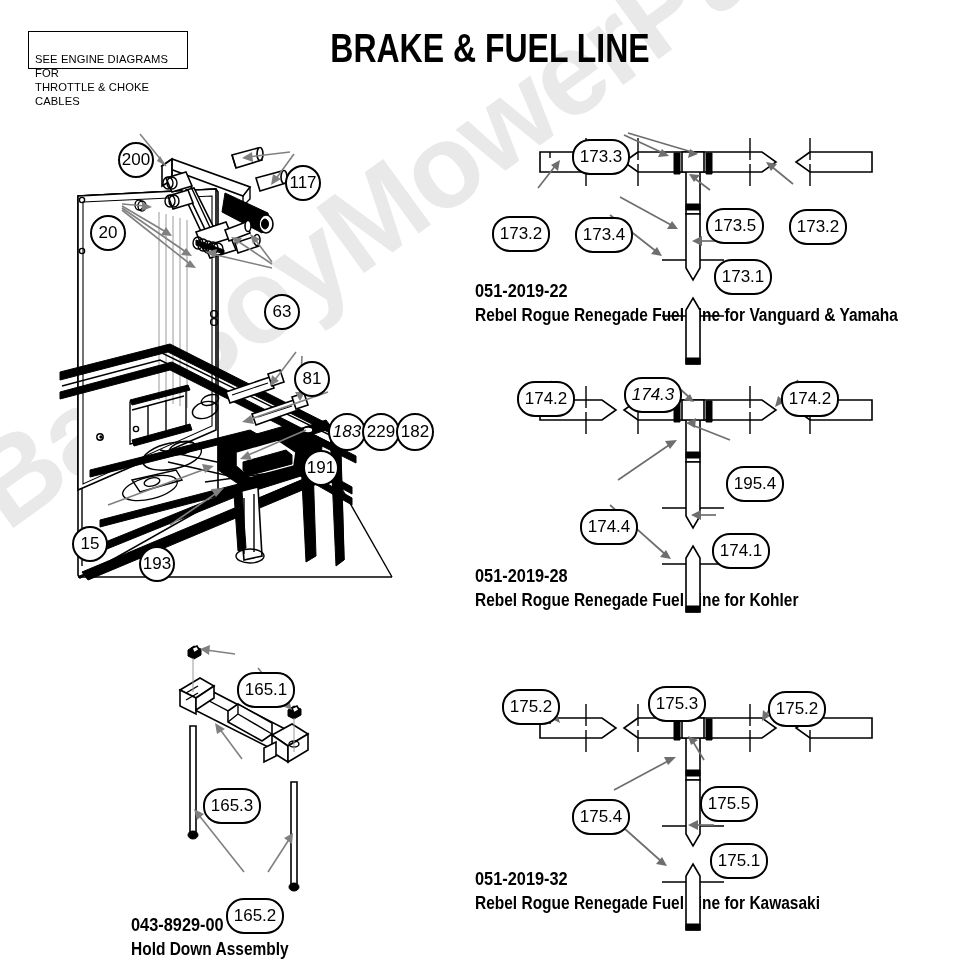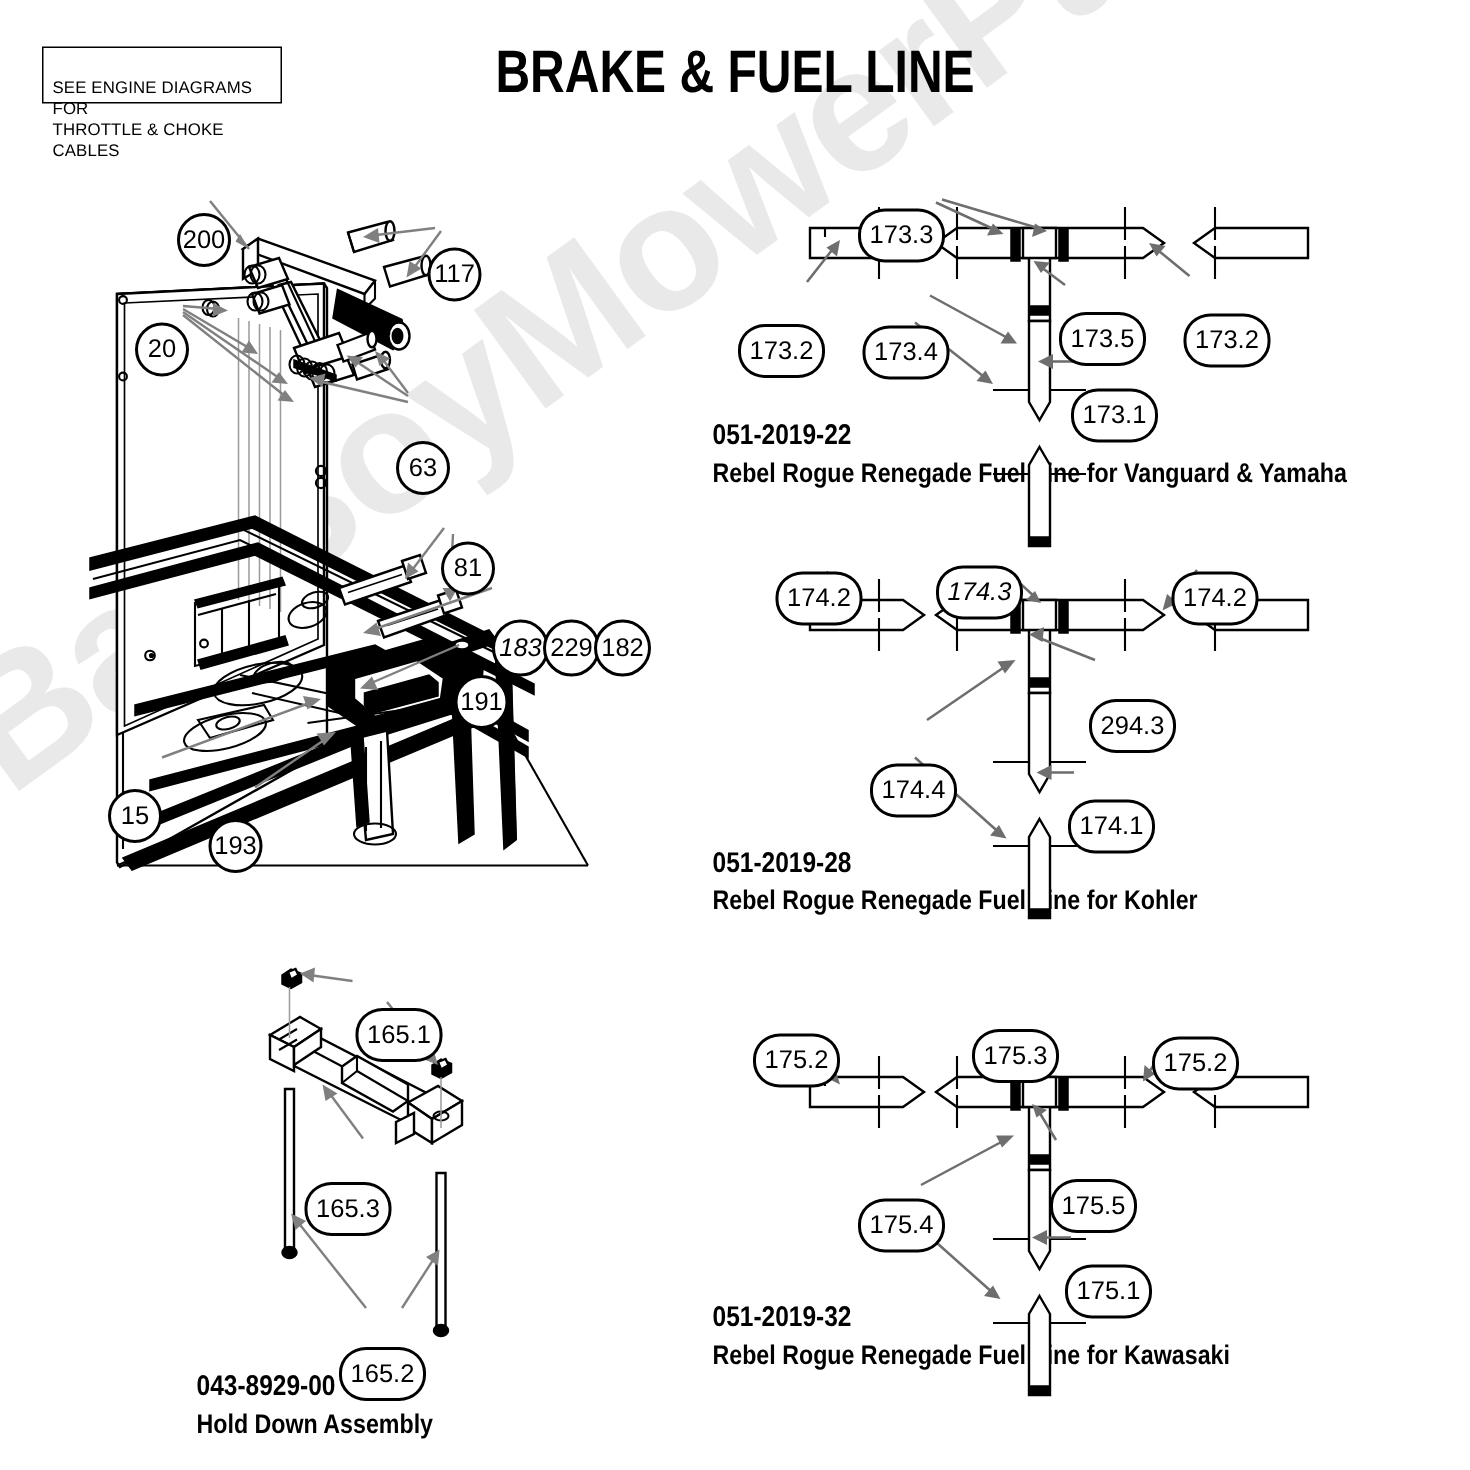--- a/index.html
+++ b/index.html
@@ -498,21 +498,21 @@
   <div class="bub o" style="left:572px;top:103px;">173.3</div>
   <div class="bub o" style="left:492px;top:180px;">173.2</div>
   <div class="bub o" style="left:575px;top:181px;">173.4</div>
   <div class="bub o" style="left:706px;top:172px;">173.5</div>
   <div class="bub o" style="left:789px;top:173px;">173.2</div>
   <div class="bub o" style="left:714px;top:223px;">173.1</div>
 
   <div class="bub o" style="left:517px;top:345px;">174.2</div>
   <div class="bub o" style="left:624px;top:341px;font-style:italic;">174.3</div>
   <div class="bub o" style="left:781px;top:345px;">174.2</div>
-  <div class="bub o" style="left:726px;top:430px;">294.3</div>
+  <div class="bub o" style="left:726px;top:430px;">195.4</div>
   <div class="bub o" style="left:580px;top:473px;">174.4</div>
   <div class="bub o" style="left:712px;top:497px;">174.1</div>
 
   <div class="bub o" style="left:502px;top:653px;">175.2</div>
   <div class="bub o" style="left:648px;top:650px;">175.3</div>
   <div class="bub o" style="left:768px;top:655px;">175.2</div>
   <div class="bub o" style="left:700px;top:750px;text-align:right;">175.5</div>
   <div class="bub o" style="left:572px;top:763px;">175.4</div>
   <div class="bub o" style="left:710px;top:807px;">175.1</div>
 

